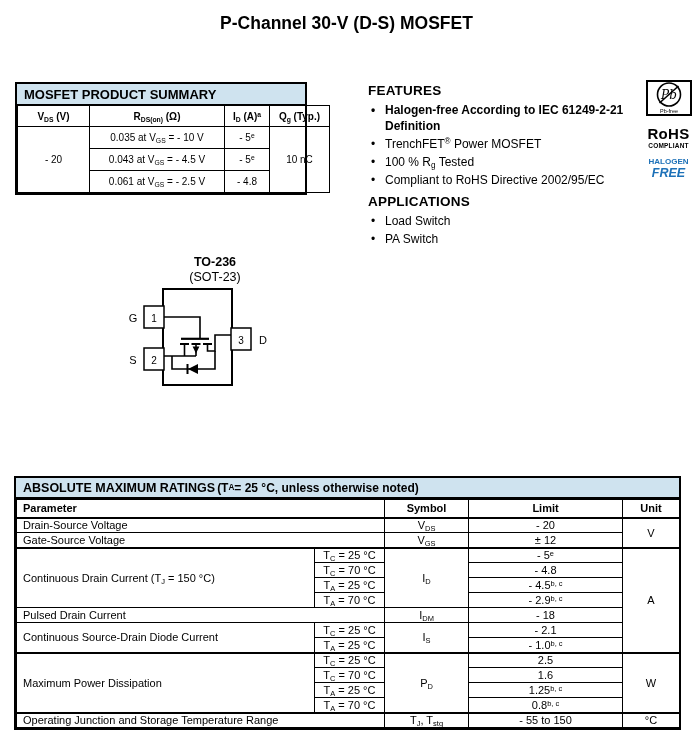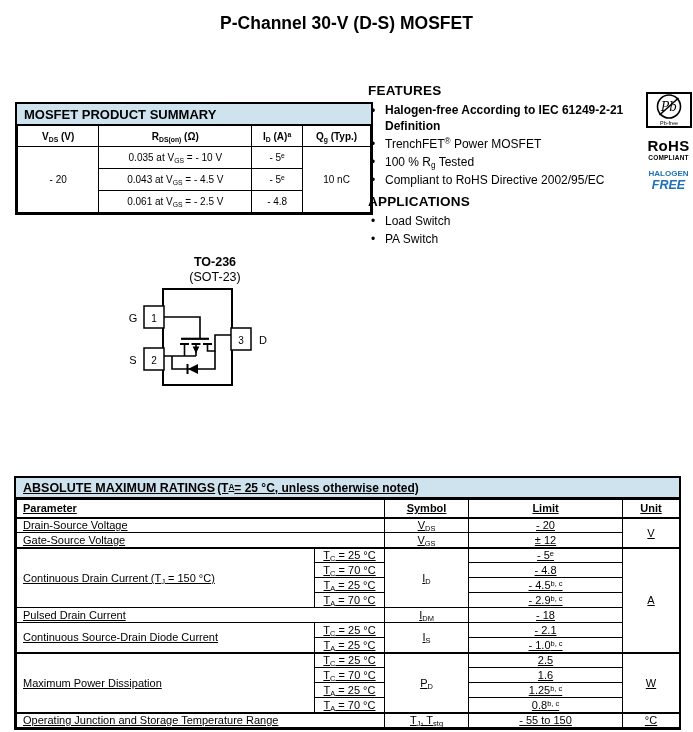--- a/index.html
+++ b/index.html
@@ -16,50 +16,50 @@
     font-size:17.5px; font-weight:bold; }
 
   
   .boxtbl { position:absolute; border:2px solid #000; background:#fff; }
   .boxtbl .ttl { background:var(--hdr-bg); border-bottom:2px solid #000;
     font-weight:bold; padding-left:7px; display:flex; align-items:center; }
   .boxtbl table { border-collapse:collapse; width:100%; table-layout:fixed; }
   .boxtbl td, .boxtbl th { border:1px solid #000; text-align:center; overflow:hidden; }
 
   
-  #summary { left:15px; top:102px; width:358px; }
+  #summary { left:15px; top:82px; width:292px; }
   #summary .ttl { height:21px; font-size:13px; border-bottom:1px solid #000; }
   #summary th { height:21px; font-size:10px; }
   #summary td { height:22px; font-size:10px; }
 
   
   .sec { position:absolute; left:368px; width:280px; }
   #features { top:83px; }
   #applications { top:194px; }
   .sec h2 { font-size:13.5px; font-weight:bold; letter-spacing:0.2px; margin-bottom:5px; }
   .sec ul { list-style:none; }
   .sec li { position:relative; padding-left:17px; font-size:12px; line-height:15.5px; margin-bottom:2.5px; }
   .sec li::before { content:"\2022"; position:absolute; left:3px; }
   .sec li.b { font-weight:bold; }
 
   
-  #badges { position:absolute; left:644px; top:92px; width:49px; text-align:center; }
+  #badges { position:absolute; left:644px; top:80px; width:49px; text-align:center; }
   #badges .rohs { font-size:15px; font-weight:bold; margin-top:5px; letter-spacing:0.3px; }
   #badges .compliant { font-size:6.5px; font-weight:bold; letter-spacing:0.2px; }
   #badges .halogen { font-size:8px; font-weight:bold; color:var(--accent); margin-top:8px; }
   #badges .free { font-size:12.5px; font-weight:bold; font-style:italic; color:var(--accent); }
 
   
   #pkg-title { position:absolute; left:130px; top:255px; width:170px; text-align:center;
     font-size:12.5px; line-height:15px; }
   #pkg-title .nm { font-weight:bold; }
   #pkg-svg { position:absolute; left:125px; top:286px; }
 
   
-  #amr { left:14px; top:476px; width:667px;text-decoration:underline; }
+  #amr { left:14px; top:476px; width:667px; }
   #amr .ttl { height:21px; font-size:12px; }
   #amr .ttl b { font-size:12.5px; margin-right:2px; }
   #amr th { height:18px; font-size:11px; border-bottom:2px solid #000; }
   #amr td { height:15px; font-size:11px; }
   #amr th.l, #amr td.l { text-align:left; padding-left:6px; }
   #amr tr.grp td { border-top:2px solid #000; }
 </style>
 </head>
 <body style="--hdr-bg: #cfe3ef; --accent: #1d71b8;">
 

